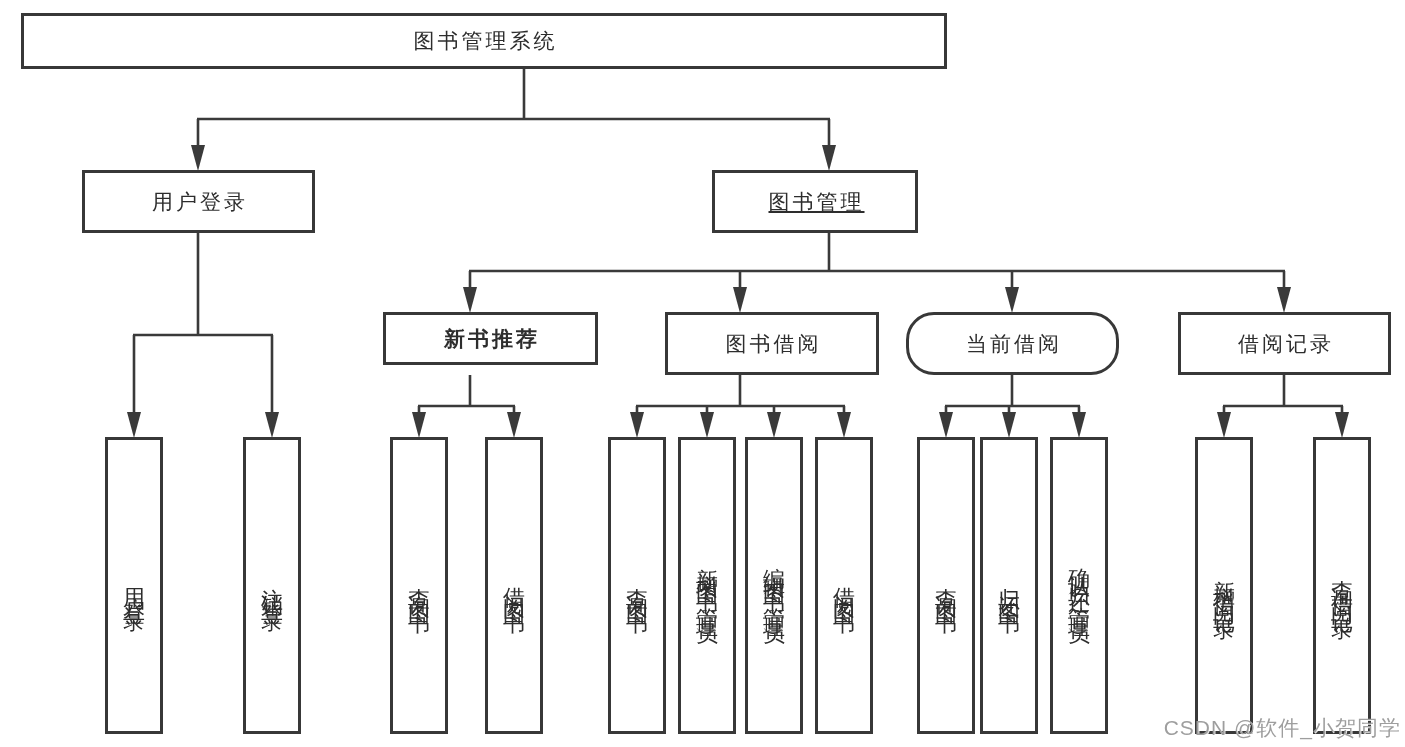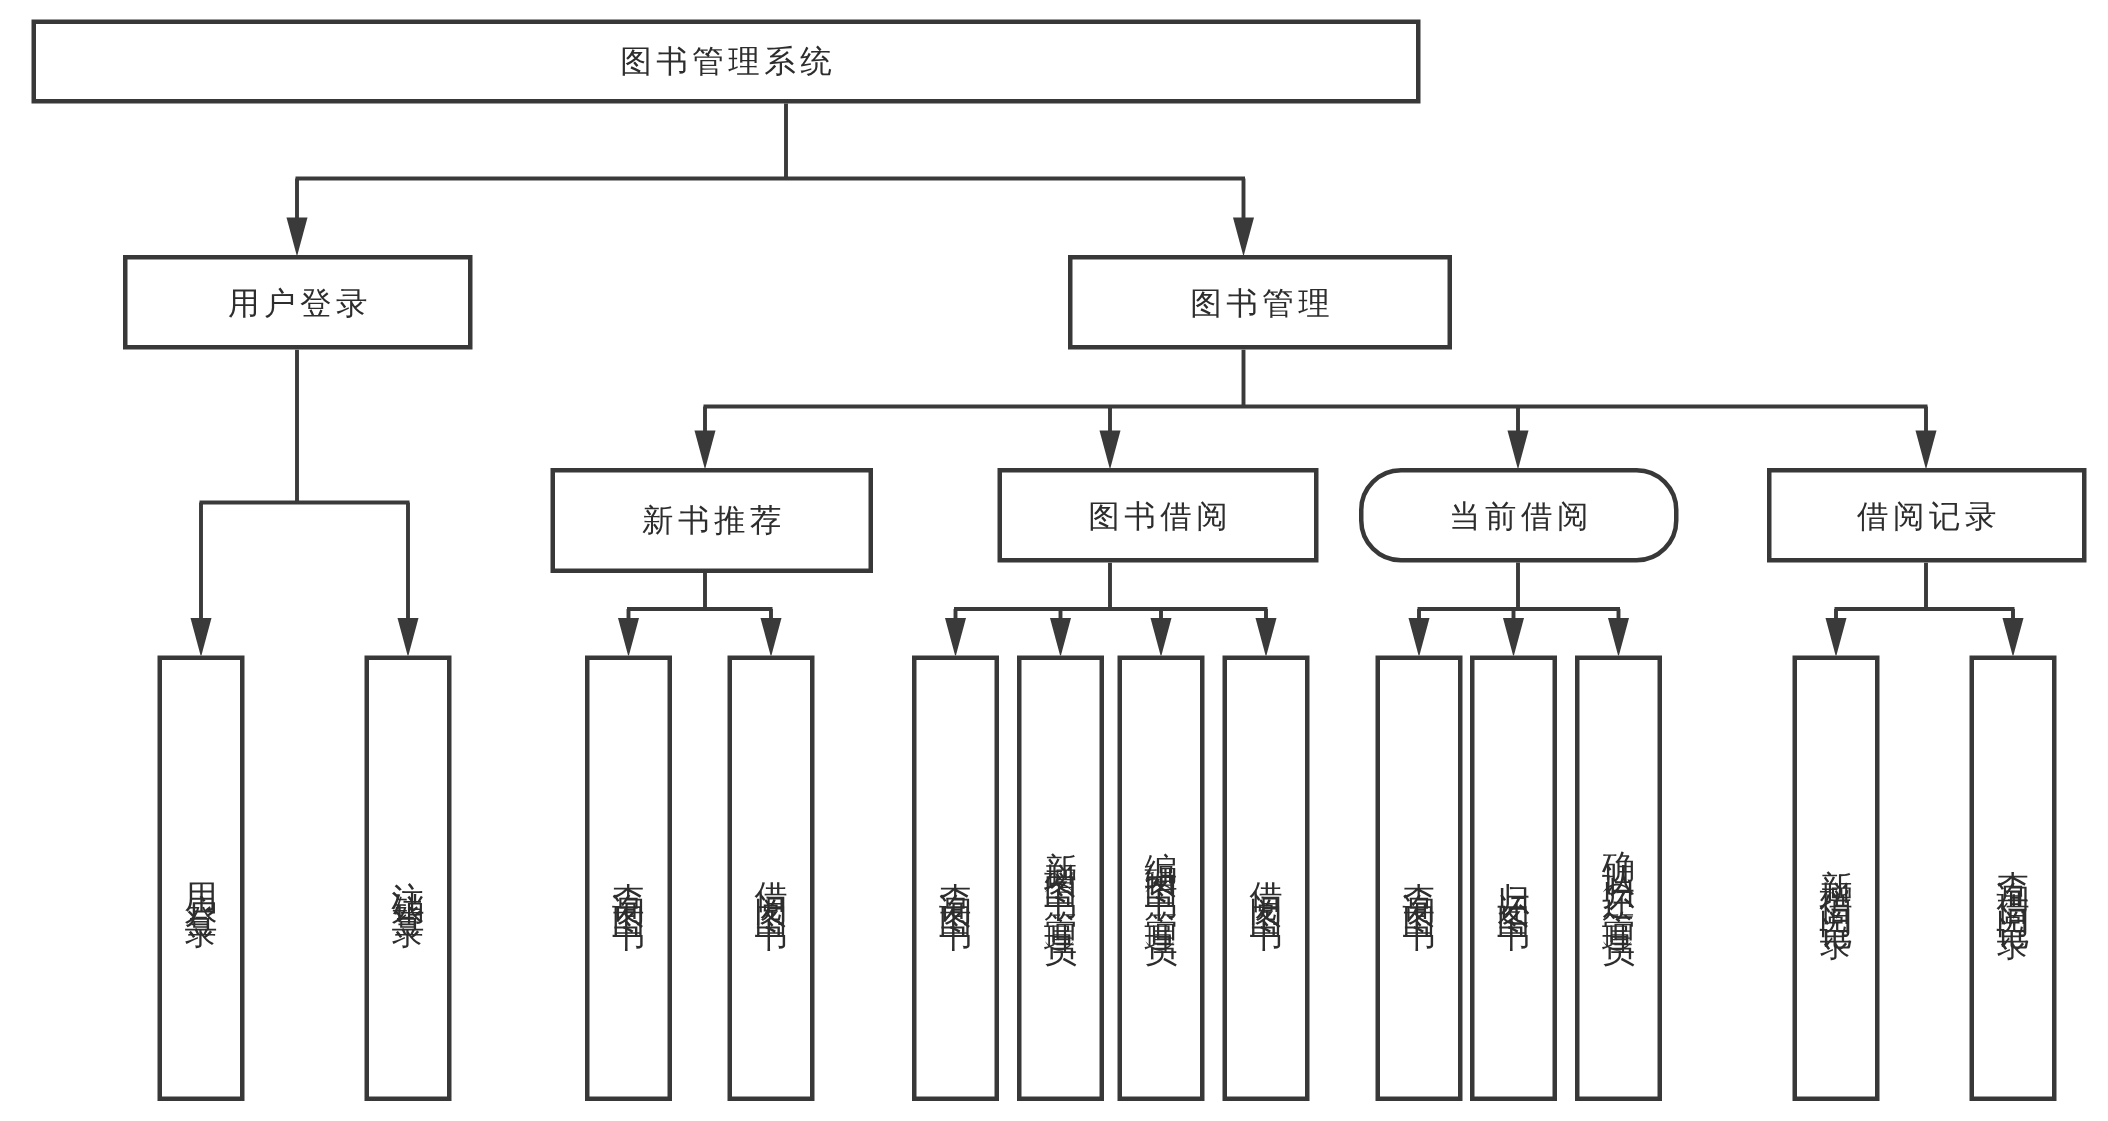--- a/index.html
+++ b/index.html
@@ -99,35 +99,36 @@
     <polygon points="1072,412 1086,412 1079,438"></polygon>
 
     <path d="M1284 375 L1284 406 M1223 406 L1343 406 M1224 406 L1224 416 M1342 406 L1342 416"></path>
     <polygon points="1217,412 1231,412 1224,438"></polygon>
     <polygon points="1335,412 1349,412 1342,438"></polygon>
   </svg>
 
   <div class="node" style="left:21px; top:13px; width:926px; height:56px;">图书管理系统</div>
 
   <div class="node" style="left:82px; top:170px; width:233px; height:63px;">用户登录</div>
-  <div class="node" style="left:712px; top:170px; width:256px; height:63px;">图书管理</div>
+  <div class="node" style="left:712px; top:170px; width:206px; height:63px;text-decoration:underline;">图书管理</div>
 
-  <div class="node" style="left:367px; top:312px; width:215px; height:70px;">新书推荐</div>
+  <div class="node" style="left:383px; top:312px; width:215px; height:53px;font-weight:bold;">新书推荐</div>
   <div class="node" style="left:633px; top:312px; width:214px; height:63px;margin-left:32px;">图书借阅</div>
   <div class="node" style="left:906px; top:312px; width:213px; height:63px;border-radius:28px;">当前借阅</div>
   <div class="node" style="left:1178px; top:312px; width:213px; height:63px;">借阅记录</div>
 
   <div class="leaf" style="left:105px;">用户登录</div>
   <div class="leaf" style="left:243px;">注销登录</div>
   <div class="leaf" style="left:390px;">查询图书</div>
   <div class="leaf" style="left:485px;">借阅图书</div>
   <div class="leaf" style="left:608px;">查询图书</div>
   <div class="leaf" style="left:678px;">新增图书（管理员）</div>
   <div class="leaf" style="left:745px;">编辑图书（管理员）</div>
   <div class="leaf" style="left:815px;">借阅图书</div>
   <div class="leaf" style="left:917px;">查询图书</div>
   <div class="leaf" style="left:980px;">归还图书</div>
   <div class="leaf" style="left:1050px;">确认归还（管理员）</div>
   <div class="leaf" style="left:1195px;">新增借阅记录</div>
   <div class="leaf" style="left:1313px;">查询借阅记录</div>
 
+  <div class="watermark">CSDN @软件_小贺同学</div>
 
 </div>
 
 </body></html>

